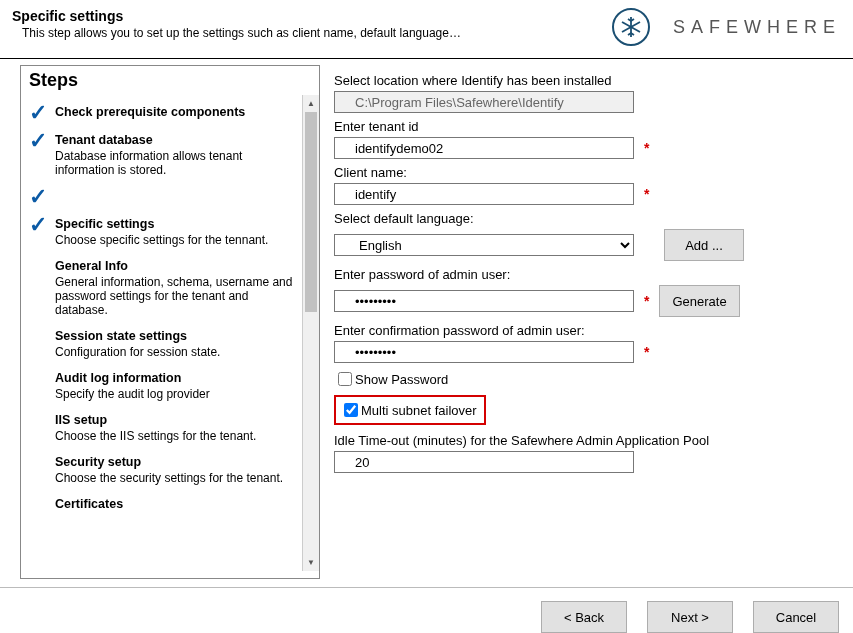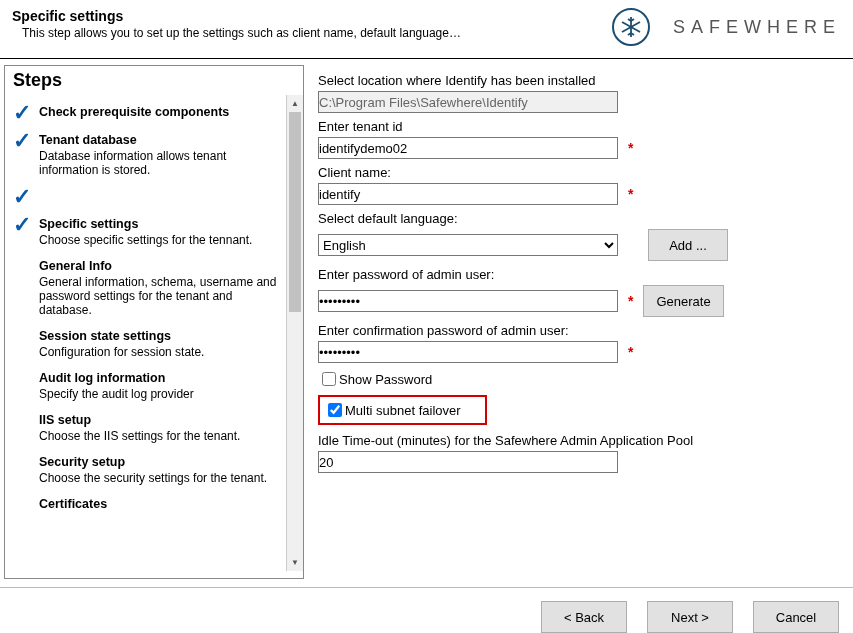--- a/index.html
+++ b/index.html
@@ -51,21 +51,21 @@
     letter-spacing: 6px;
     color: #555;
     font-weight: 400;
   }
   .content {
     display: flex;
     height: 526px;
   }
   .sidebar-wrap {
     border: 1px solid #888;
-    margin: 6px 0 6px 4px;
+    margin: 6px 0 6px 20px;
     width: 300px;
     position: relative;
   }
   .sidebar-title {
     font-weight: bold;
     font-size: 18px;
     padding: 4px 8px;
   }
   .sidebar {
     position: relative;
@@ -135,21 +135,21 @@
   }
   .inline-row {
     display: flex;
     align-items: center;
     gap: 10px;
     margin-bottom: 6px;
   }
   input[type=text], input[type=password], select {
     font-family: Arial, sans-serif;
     font-size: 13px;
-    padding: 2px 0;
+    padding: 2px 20px;
     border: 1px solid #777;
     background: #fff;
     height: 22px;
   }
   input[disabled] {
     background: #f0f0f0;
     color: #666;
   }
   .w-input { width: 300px; }
   .req { color: #d40000; font-weight: bold; font-size: 14px; }
@@ -166,21 +166,21 @@
     display: flex;
     align-items: center;
     margin: 6px 0;
   }
   .checkbox-row input {
     width: 14px;
     height: 14px;
   }
   .highlight-red {
     border: 2px solid #d40000;
-    padding: 3px 24px 3px 4px;
+    padding: 3px 7px 3px 4px;
     display: inline-flex;
   }
   .footer {
     position: absolute;
     bottom: 0;
     left: 0;
     right: 0;
     height: 46px;
     border-top: 1px solid #bbb;
     display: flex;

